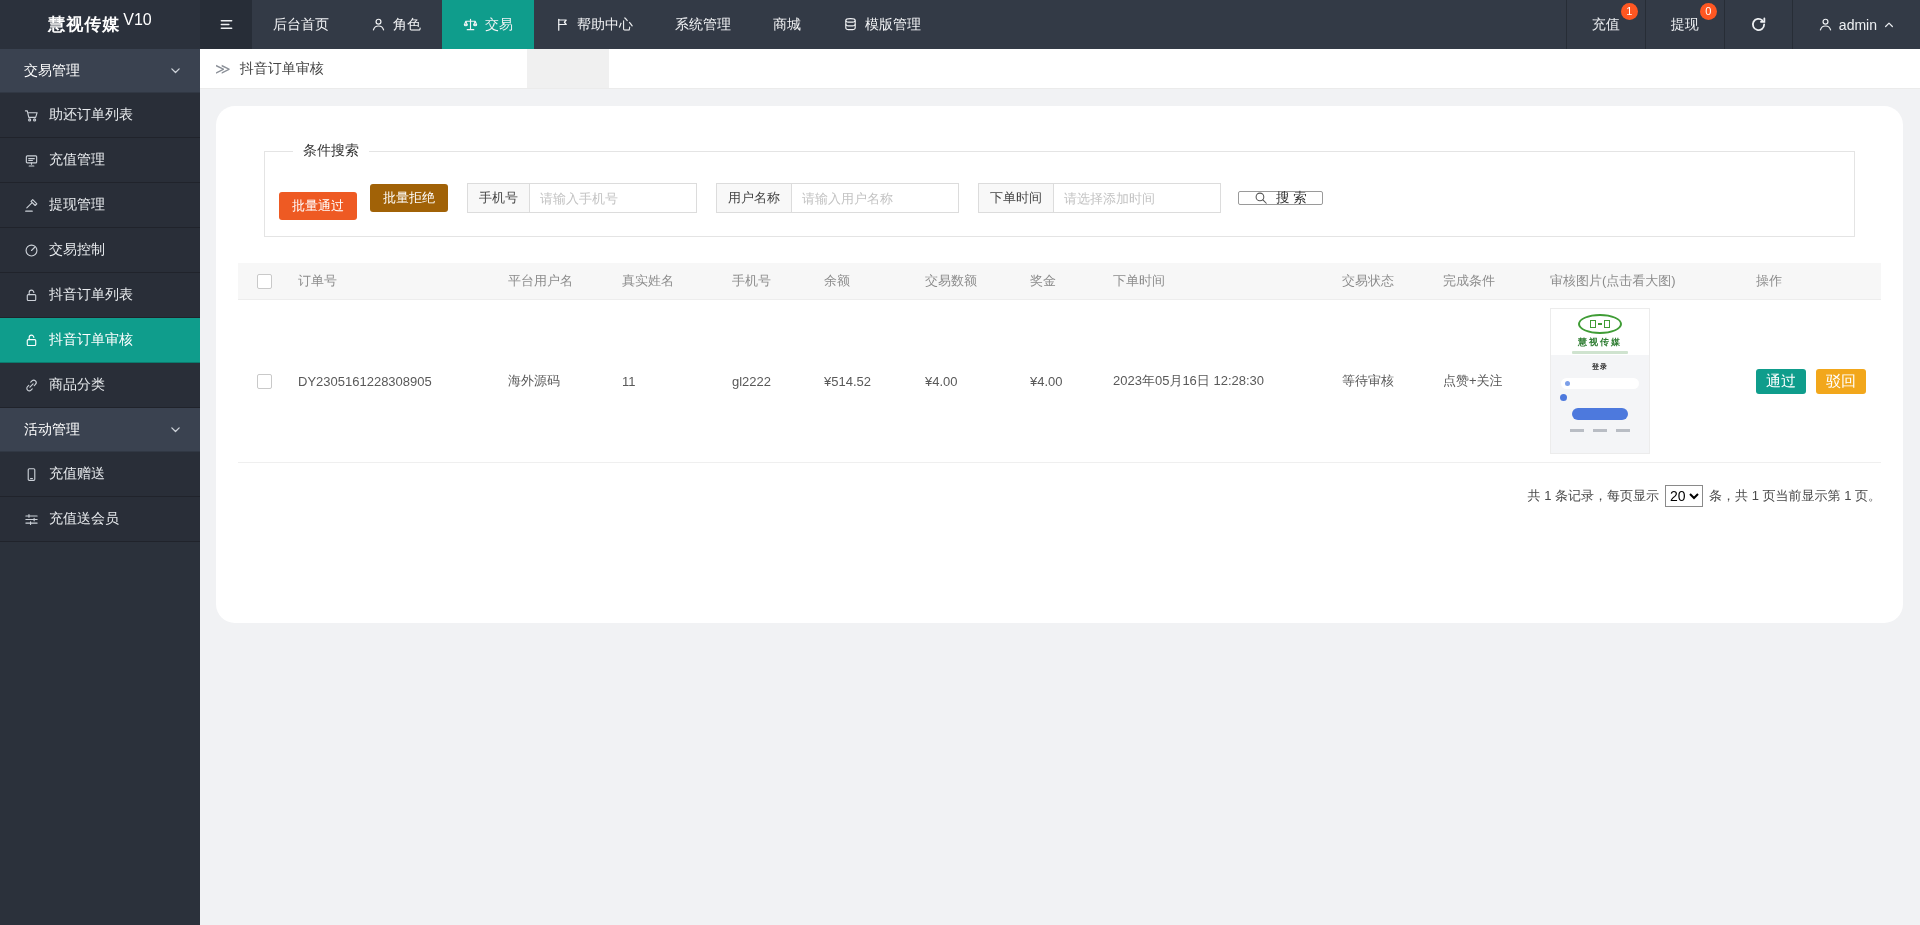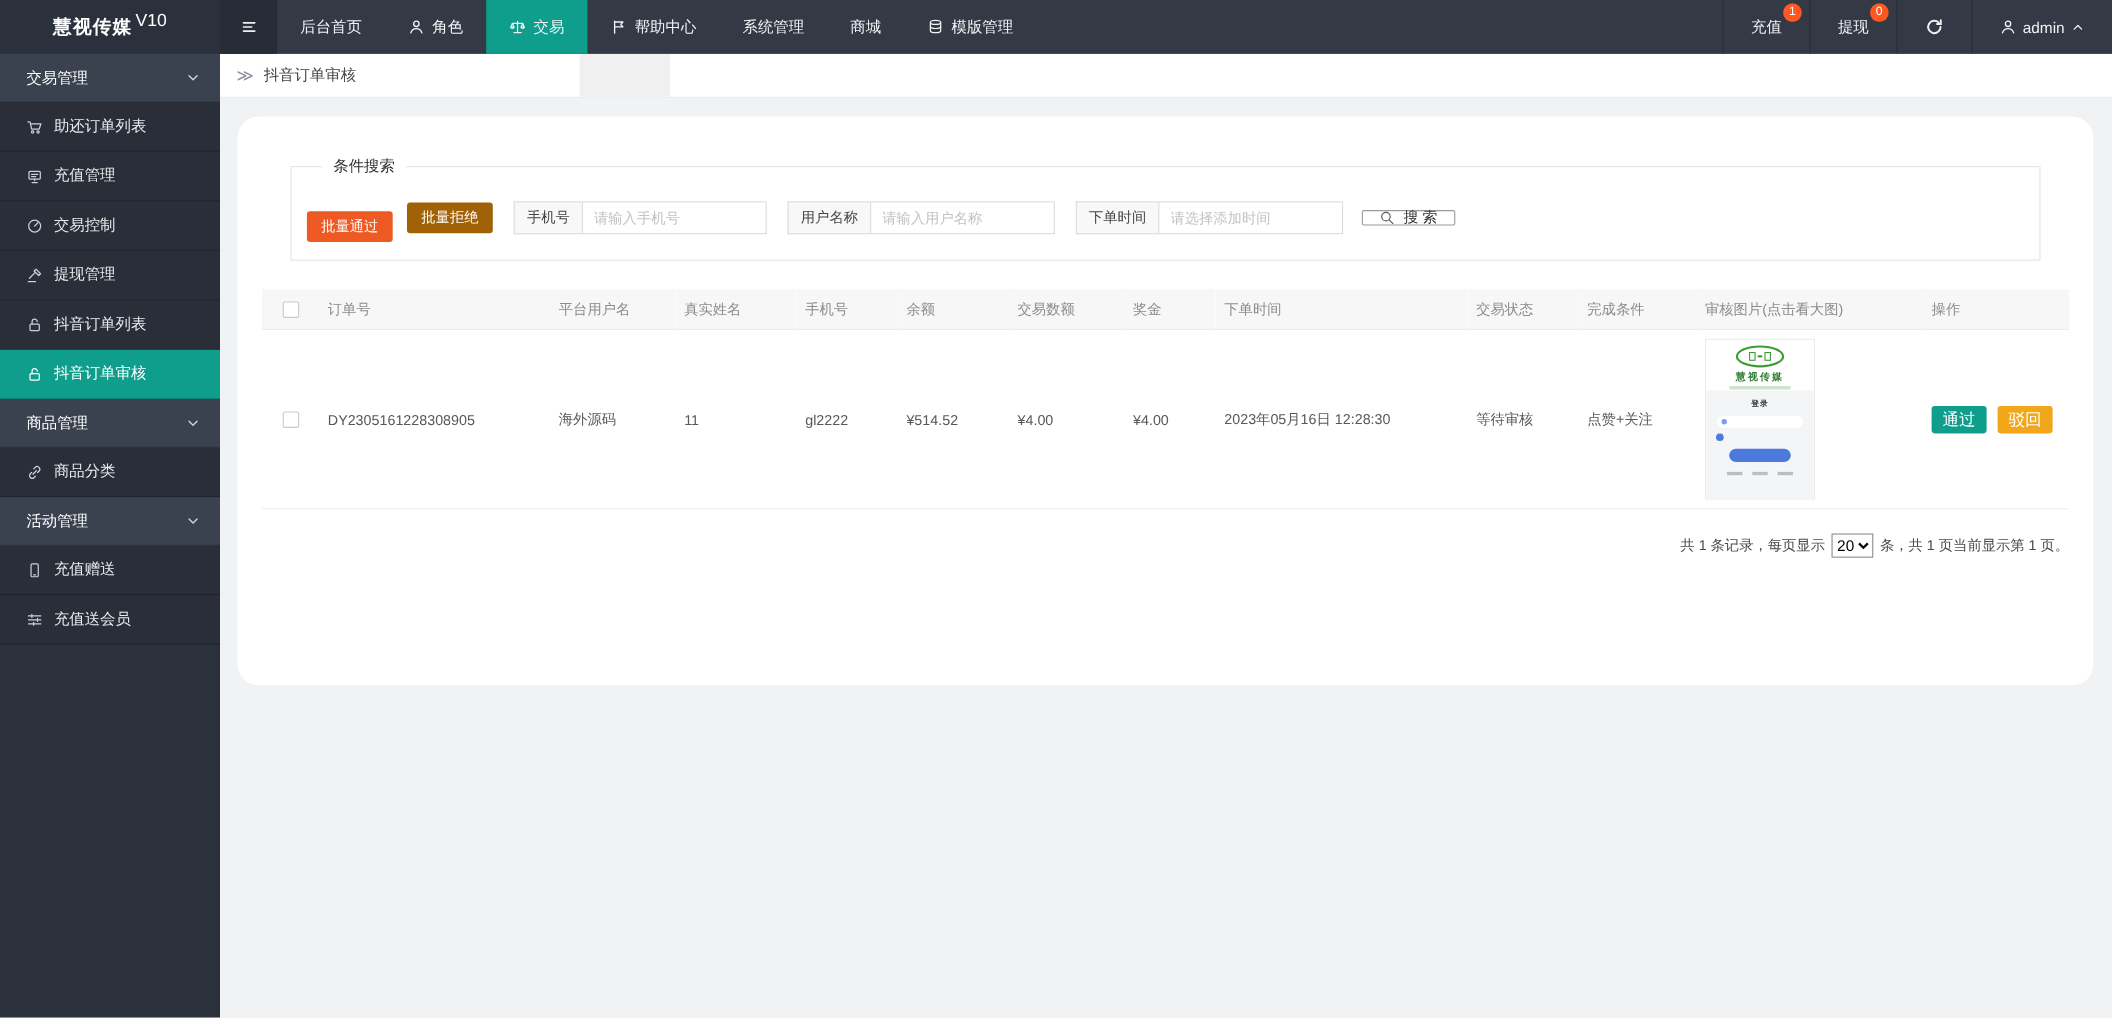--- a/index.html
+++ b/index.html
@@ -197,52 +197,46 @@
   </div>
   <div class="sb-item">
     <svg class="icn" viewBox="0 0 16 16" fill="none" stroke="currentColor" stroke-width="1.2" stroke-linecap="round" stroke-linejoin="round">
         <rect x="2.5" y="3" width="11" height="7.5" rx="1"></rect>
         <path d="M5 6h6M5 8h4"></path>
         <path d="M8 10.5V12M5.5 13.8h5"></path>
       </svg>
     <span>充值管理</span>
   </div>
   <div class="sb-item">
+    <svg class="icn" viewBox="0 0 16 16" fill="none" stroke="currentColor" stroke-width="1.2" stroke-linecap="round" stroke-linejoin="round">
+        <path d="M9.3 1.8l4.4 4.4-1.8 1.8-4.4-4.4 1.8-1.8zM8.4 5.2L3 10.6"></path>
+        <path d="M1.8 14h7"></path>
+      </svg>
+    <span>提现管理</span>
+  </div>
+  <div class="sb-item">
     <svg class="icn" viewBox="0 0 16 16" fill="none" stroke="currentColor" stroke-width="1.2" stroke-linecap="round">
         <circle cx="8" cy="8" r="5.8"></circle>
         <path d="M8 8l3.2-3.2"></path>
       </svg>
     <span>交易控制</span>
   </div>
   <div class="sb-item">
     <svg class="icn" viewBox="0 0 16 16" fill="none" stroke="currentColor" stroke-width="1.2" stroke-linecap="round" stroke-linejoin="round">
-        <path d="M9.3 1.8l4.4 4.4-1.8 1.8-4.4-4.4 1.8-1.8zM8.4 5.2L3 10.6"></path>
-        <path d="M1.8 14h7"></path>
-      </svg>
-    <span>提现管理</span>
-  </div>
-  <div class="sb-item">
-    <svg class="icn" viewBox="0 0 16 16" fill="none" stroke="currentColor" stroke-width="1.2" stroke-linecap="round" stroke-linejoin="round">
         <rect x="3.5" y="7" width="9" height="6.3" rx="1"></rect>
         <path d="M5.5 7V4.8a2.5 2.5 0 015 0"></path>
       </svg>
     <span>抖音订单列表</span>
   </div>
   <div class="sb-item active">
     <svg class="icn" viewBox="0 0 16 16" fill="none" stroke="currentColor" stroke-width="1.2" stroke-linecap="round" stroke-linejoin="round">
         <rect x="3.5" y="7" width="9" height="6.3" rx="1"></rect>
         <path d="M5.5 7V4.8a2.5 2.5 0 015 0"></path>
       </svg>
     <span>抖音订单审核</span>
-  </div>
-  <div class="sb-header">
-    <span>商品管理</span>
-    <svg class="icn" viewBox="0 0 16 16" fill="none" stroke="currentColor" stroke-width="1.6" stroke-linecap="round" stroke-linejoin="round">
-        <path d="M3.5 6l4.5 4.5L12.5 6"></path>
-      </svg>
   </div>
   <div class="sb-item">
     <svg class="icn" viewBox="0 0 16 16" fill="none" stroke="currentColor" stroke-width="1.2" stroke-linecap="round" stroke-linejoin="round">
         <path d="M6.3 9.7l3.4-3.4"></path>
         <path d="M7.2 4.4l1.3-1.3a2.6 2.6 0 013.7 3.7l-1.3 1.3M5.1 7.9L3.8 9.2a2.6 2.6 0 003.7 3.7l1.3-1.3"></path>
       </svg>
     <span>商品分类</span>
   </div>
   <div class="sb-header">
     <span>活动管理</span>

